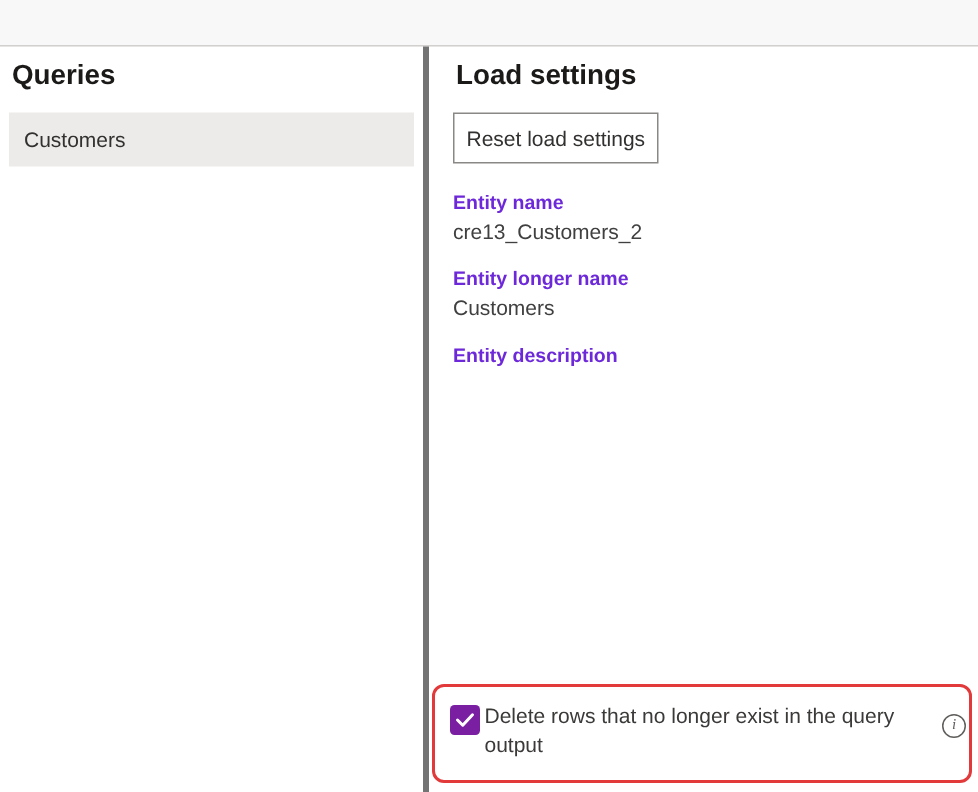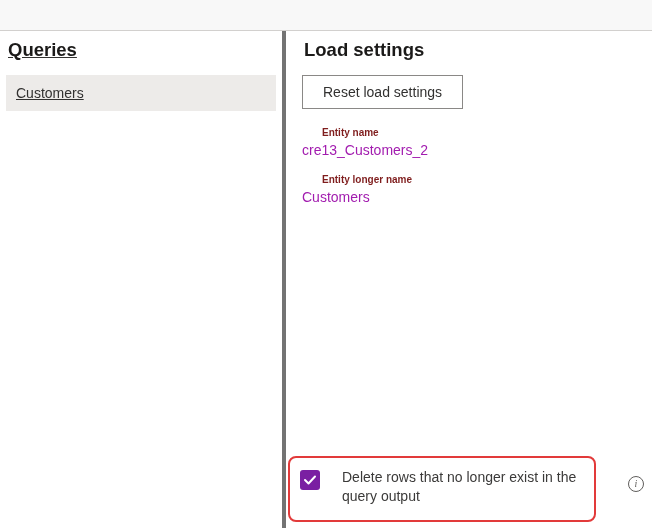--- a/index.html
+++ b/index.html
@@ -19,21 +19,20 @@
     border-bottom: 1px solid #d2d0ce;
     background: #f8f8f8;
   }
   .content {
     display: flex;
     height: 497px;
   }
   .col-left {
     width: 282px;
     padding: 8px 6px 0 6px;
-    text-decoration: underline;
   }
   .col-right {
     flex: 1;
     border-left: 4px solid #737373;
     padding: 8px 6px 0 16px;
     position: relative;
   }
   .panel-title {
     font-size: 18.5px;
     font-weight: 600;
@@ -47,51 +46,50 @@
     line-height: 36px;
     padding: 0 10px;
     color: #323130;
     font-size: 14px;
     cursor: pointer;
   }
   .reset-btn {
     display: inline-block;
     height: 34px;
     line-height: 32px;
-    padding: 0 20px;
+    padding: 0 8px;
     border: 1px solid #8a8886;
     background: #ffffff;
     color: #323130;
     font-size: 14px;
     cursor: pointer;
     user-select: none;
     margin-bottom: 18px;
   }
   .field-block { margin-bottom: 16px; }
   .field-label {
-    font-size: 10px;
+    font-size: 13px;
     font-weight: 600;
-    color: #7f1d1d;
+    color: #6d28d9;
     margin-bottom: 4px;
-    margin-left: 20px;
   }
   .field-value {
     font-size: 14px;
-    color: #a21caf;
+    color: #404040;
   }
   .highlight-box {
     position: absolute;
     left: 2px;
     bottom: 6px;
-    width: 308px;
+    width: 360px;
     border: 2px solid #e23a3a;
     border-radius: 8px;
     padding: 10px 10px 14px 10px;
     display: flex;
-    gap: 22px;
+    gap: 3px;
     align-items: flex-start;
   }
   .cb-visual {
     width: 20px;
     height: 20px;
     background: #7a1fa2;
     border-radius: 3px;
     position: relative;
     flex: 0 0 20px;
     top: 2px;
@@ -144,20 +142,24 @@
     <div class="field-block">
       <div class="field-label">Entity name</div>
       <div class="field-value">cre13_Customers_2</div>
     </div>
 
     <div class="field-block">
       <div class="field-label">Entity longer name</div>
       <div class="field-value">Customers</div>
     </div>
 
+    <div class="field-block">
+      <div class="field-label">Entity description</div>
+      <div class="field-value"></div>
+    </div>
 
     
     <div class="highlight-box">
       <div class="cb-visual">
         <svg width="14" height="14" viewBox="0 0 14 14">
           <path d="M2 7 L5.5 10.5 L12 3.5" stroke="#ffffff" stroke-width="2" fill="none" stroke-linecap="round" stroke-linejoin="round"></path>
         </svg>
       </div>
       <div class="checkbox-label">Delete rows that no longer exist in the query output</div>
     </div>

